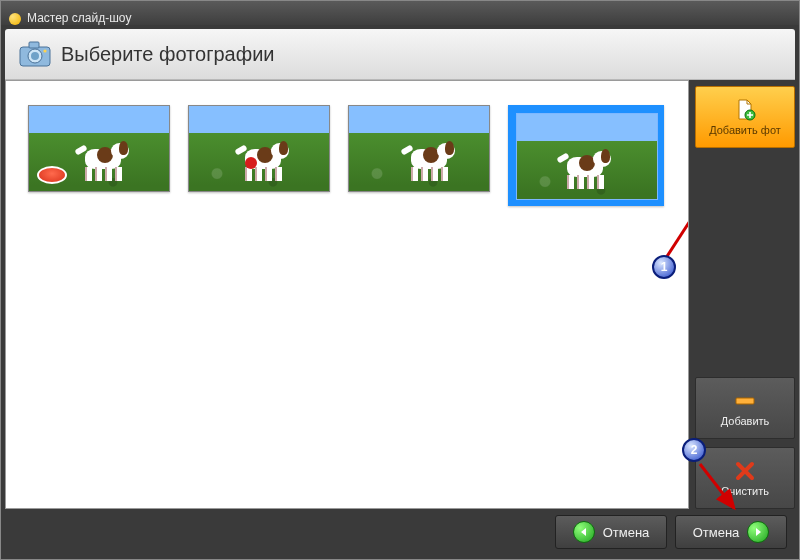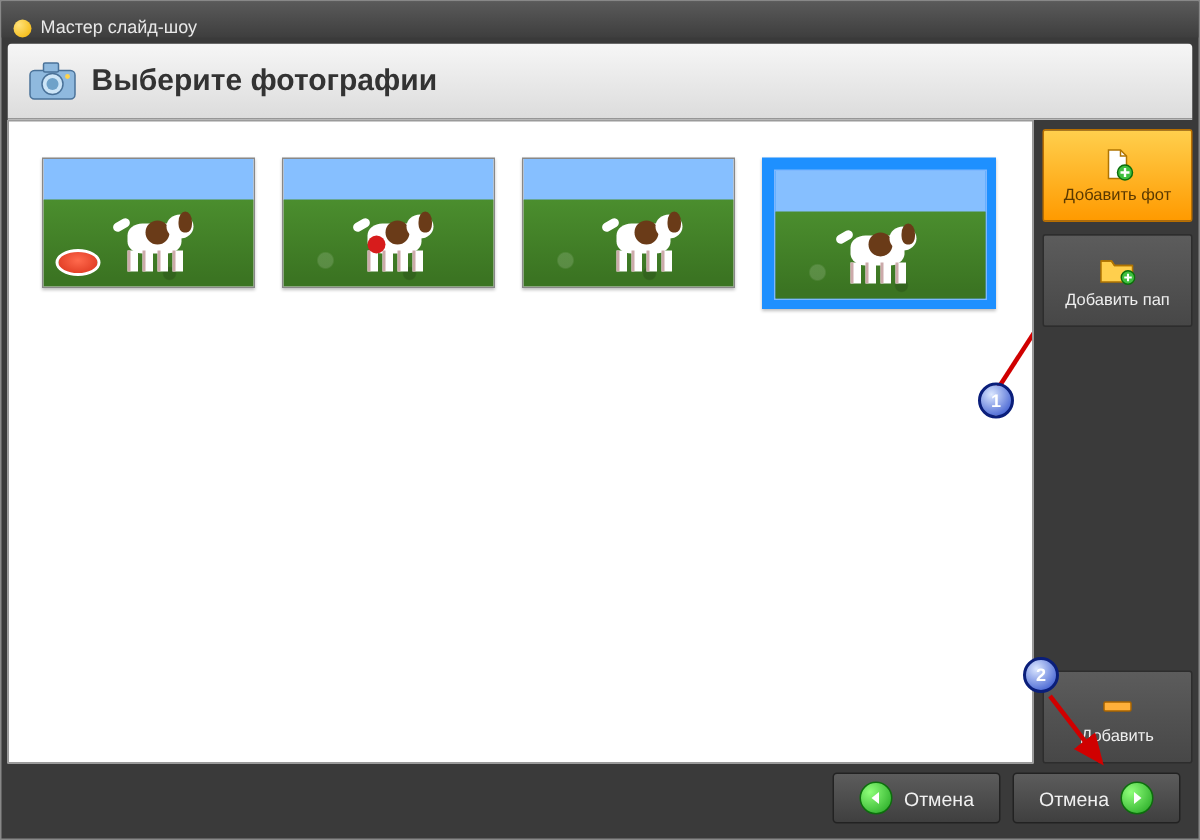--- a/index.html
+++ b/index.html
@@ -3,21 +3,21 @@
 <meta charset="utf-8">
 <style>
   html,body{margin:0;padding:0;width:800px;height:560px;font-family:"Segoe UI",Tahoma,Arial,sans-serif;font-size:13px;background:#eee;overflow:hidden}
   .window{position:absolute;inset:0;background:#3a3a3a;border:1px solid #888;display:flex;flex-direction:column}
   
   .titlebar{height:24px;background:linear-gradient(#5a5a5a,#3e3e3e);display:flex;align-items:flex-end;color:#e8e8e8;font-size:12px}
   .titlebar .badge{width:12px;height:12px;border-radius:50%;background:radial-gradient(circle at 30% 30%,#ffe27a,#f3b300);margin:0 6px 0 8px}
   
   .header{height:50px;background:linear-gradient(#f6f6f6,#dcdcdc);display:flex;align-items:center;border-bottom:1px solid #b8b8b8;margin:4px 4px 0 4px;border-radius:3px 3px 0 0}
   .header .cam{margin:0 10px 0 14px;display:flex}
-  .header h1{margin:0;font-size:20px;font-weight:700;color:#333}
+  .header h1{margin:0;font-size:20px;font-weight:400;color:#333}
   
   .body{flex:1;display:flex;margin:0 4px 0 4px;gap:6px;min-height:0}
   .canvas{flex:1;background:#fff;border:1px solid #9a9a9a;position:relative;overflow:hidden}
   .sidebar{width:100px;display:flex;flex-direction:column;gap:8px;padding-top:6px}
   
   .thumbs{display:flex;gap:18px;padding:24px 0 0 22px}
   .thumb{position:relative;width:140px;height:85px;border:1px solid #888;box-shadow:0 1px 2px rgba(0,0,0,.25);overflow:hidden}
   .thumb.sel-wrap{padding:8px;background:#1e90ff;width:140px;height:85px;box-sizing:content-box;border:none}
   .thumb.sel-wrap .thumb-img{border:1px solid #7db7ff}
   .thumb-img{width:100%;height:100%;background:linear-gradient(#86bfff 0 32%,#4b8e2e 32% 100%);position:relative}
@@ -168,39 +168,36 @@
         <span class="ic">
           <svg width="22" height="22" viewBox="0 0 22 22">
               <path d="M5 1h8l4 4v15H5z" fill="#fff" stroke="#b07400"></path>
               <path d="M13 1v4h4" fill="none" stroke="#b07400"></path>
               <circle cx="16" cy="16" r="5" fill="#3fbf3f" stroke="#0d6d0d"></circle>
               <path d="M16 13v6M13 16h6" stroke="#fff" stroke-width="1.6"></path>
             </svg>
         </span>
         <span>Добавить фот</span>
       </div>
-      <div class="sbtn">
-        <span class="ic">
-          <svg width="24" height="20" viewBox="0 0 24 20">
-              <path d="M1 4h7l2 3h12v11H1z" fill="#ffcf4d" stroke="#b07400"></path>
-              <path d="M1 4h7l2 3h12" fill="none" stroke="#b07400"></path>
-              <circle cx="19" cy="15" r="4.5" fill="#3fbf3f" stroke="#0d6d0d"></circle>
-              <path d="M19 12.5v5M16.5 15h5" stroke="#fff" stroke-width="1.4"></path>
-            </svg>
-        </span>
-        <span>Добавить пап</span>
-      </div>
       <div class="spacer"></div>
       <div class="sbtn">
         <span class="ic">
           <svg width="20" height="10" viewBox="0 0 20 10">
               <rect x="1" y="2" width="18" height="6" rx="1" fill="#ffb03a" stroke="#a96400"></rect>
             </svg>
         </span>
         <span>Добавить</span>
+      </div>
+      <div class="sbtn">
+        <span class="ic">
+          <svg width="20" height="20" viewBox="0 0 20 20">
+              <path d="M3 3l14 14M17 3L3 17" stroke="#e03a1a" stroke-width="4" stroke-linecap="round"></path>
+            </svg>
+        </span>
+        <span>Очистить</span>
       </div>
     </div>
 
   </div>
 
   <div class="footer">
 
     <div class="fbtn">
       <span class="disc-ic green">
         <svg width="12" height="12" viewBox="0 0 12 12">

